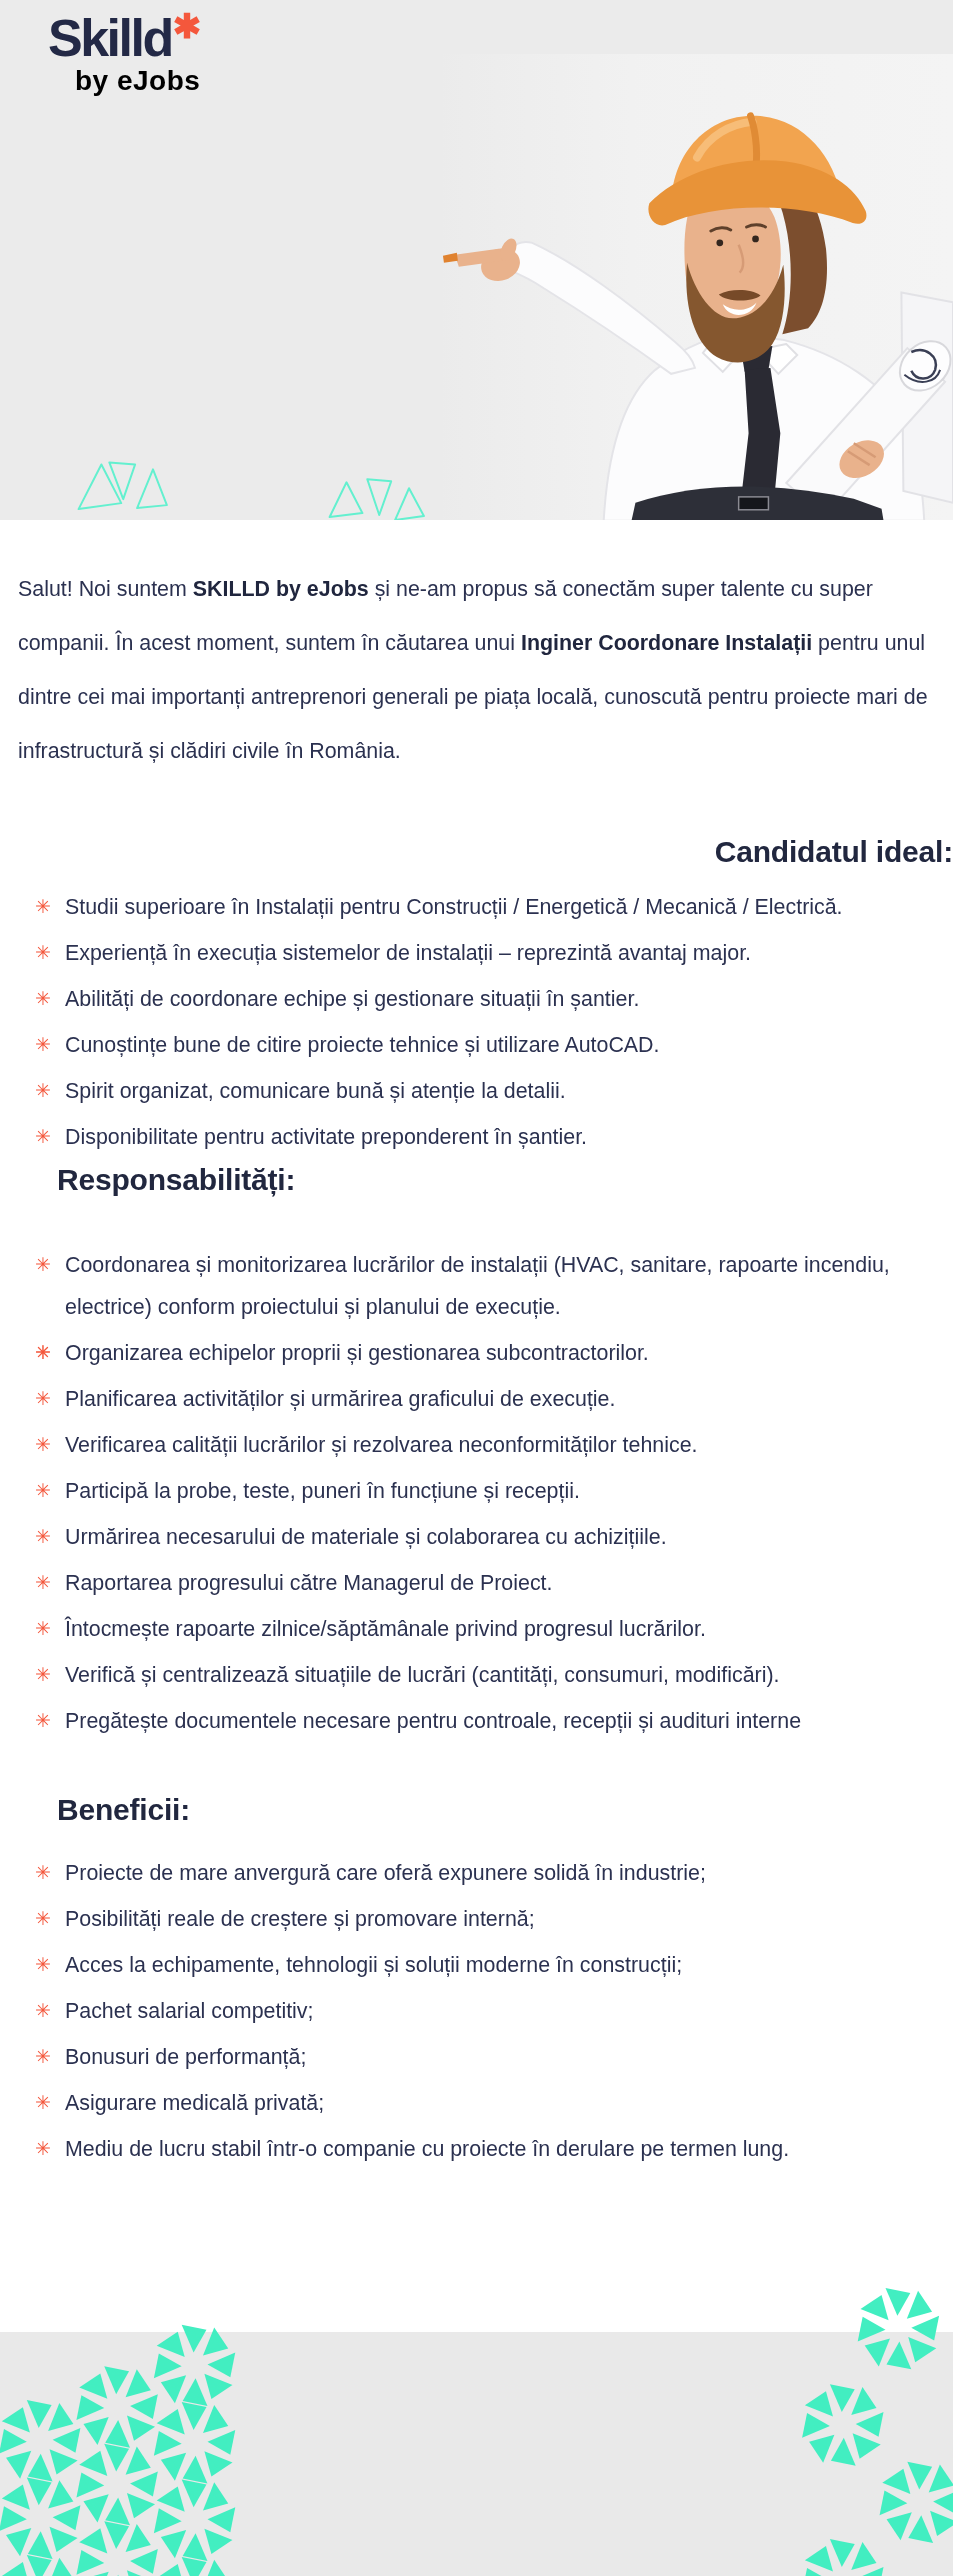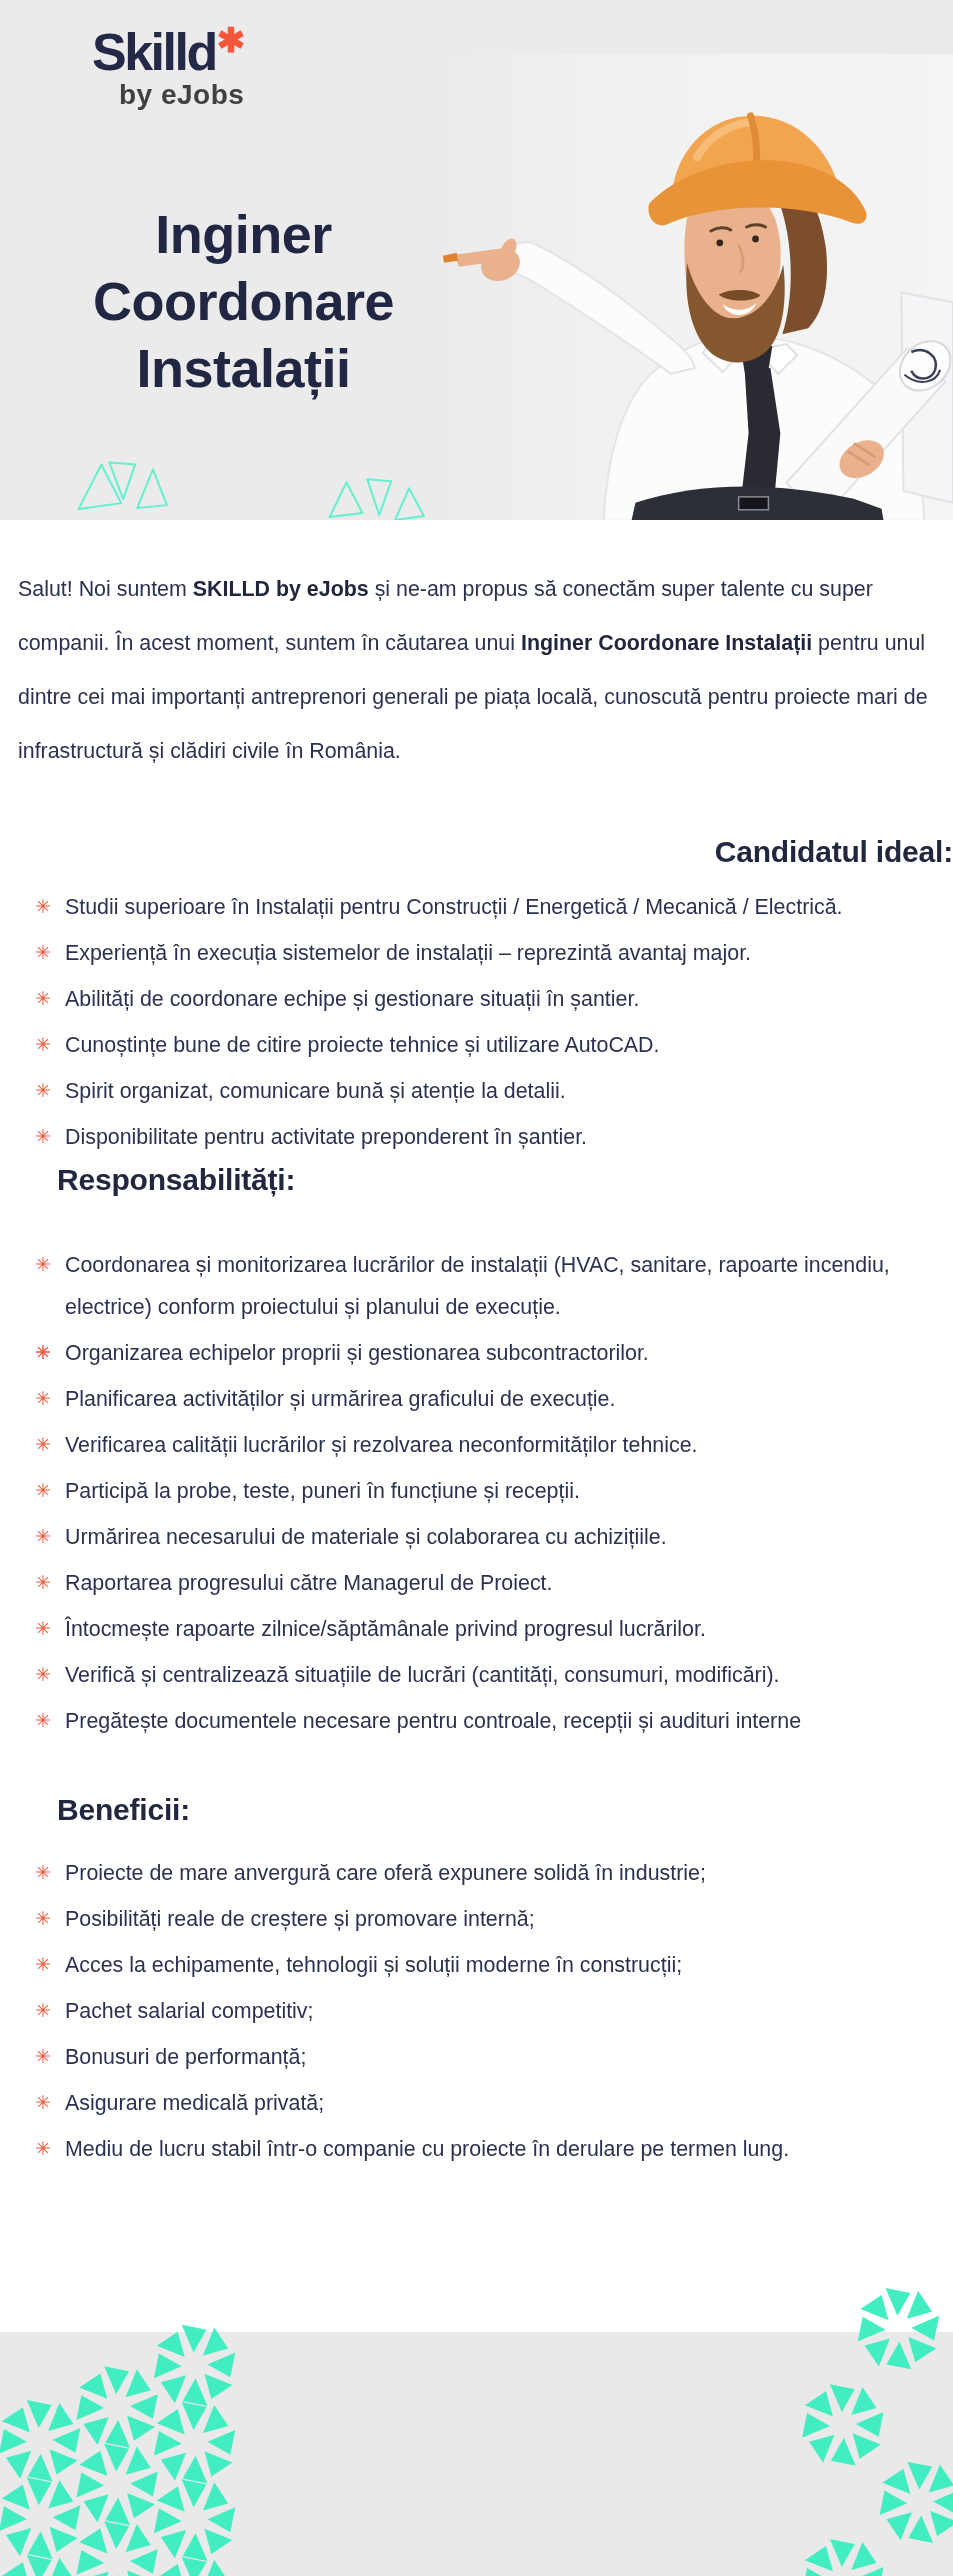--- a/index.html
+++ b/index.html
@@ -1,23 +1,23 @@
 <!DOCTYPE html>
 <html><head>
 <meta charset="utf-8">
 <style>
   html,body{margin:0;padding:0;background:#fff;}
   .page{position:relative;width:953px;height:2576px;overflow:hidden;background:#ffffff;
         font-family:"Liberation Sans",sans-serif;color:#2B3150;}
   
   .hero{position:relative;height:520px;background:#EBEBEB;overflow:hidden;}
-  .logo{position:absolute;left:48px;top:22px;z-index:3;margin-left:44px;}
+  .logo{position:absolute;left:48px;top:8px;z-index:3;}
   .logo-main{font-weight:700;font-size:52px;letter-spacing:-2.5px;color:#232946;line-height:1.1;}
   .logo-star{color:#F4573C;font-size:34px;vertical-align:18px;margin-left:1px;letter-spacing:0;}
-  .logo-byline{font-weight:700;font-size:28px;color:#404040;margin:-2px 0 0 27px;letter-spacing:0.5px;}
+  .logo-byline{font-weight:700;font-size:28px;color:#000000;margin:-2px 0 0 27px;letter-spacing:0.5px;}
   .hero-title{position:absolute;left:0;top:165px;width:487px;text-align:center;z-index:2;
               font-weight:700;font-size:54px;line-height:67px;color:#212743;letter-spacing:-0.5px;}
   .hero-decor{position:absolute;left:0;top:0;width:953px;height:520px;z-index:1;pointer-events:none;}
   .person{position:absolute;top:54px;right:0;width:516px;height:467px;z-index:0;pointer-events:none;}
   
   .intro{margin:42px 22px 0 18px;font-size:21.4px;line-height:54px;color:#2B3150;}
   .intro strong{color:#20263E;}
   .job-section h2{margin:0 0 0 57px;font-size:30px;line-height:36px;color:#21273F;letter-spacing:-0.2px;}
   .sec-1 h2{margin-top:56px;text-align:right;}
   .sec-2 h2{}
@@ -107,25 +107,20 @@
         <polygon points="370,483 394,485 382,519"></polygon>
         <polygon points="398,524 412,492 427,520"></polygon>
       </g>
     </svg>
 
     <div class="logo">
       <div class="logo-main"><span>Skilld</span><span class="logo-star">✱</span></div>
       <div class="logo-byline">by eJobs</div>
     </div>
 
-    <h1 class="hero-title">
-      <span>Inginer</span><br>
-      <span>Coordonare</span><br>
-      <span>Instalații</span>
-    </h1>
   </header>
 
   <main>
     <p class="intro"><span>Salut! Noi suntem </span><strong>SKILLD by eJobs</strong><span> și ne-am propus să conectăm super talente cu super companii. În acest moment, suntem în căutarea unui </span><strong>Inginer Coordonare Instalații</strong><span> pentru unul dintre cei mai importanți antreprenori generali pe piața locală, cunoscută pentru proiecte mari de infrastructură și clădiri civile în România.</span></p>
 
     <section class="job-section sec-1">
       <h2>Candidatul ideal:</h2>
       <ul>
           <li><span class="mark">✳</span><span>Studii superioare în Instalații pentru Construcții / Energetică / Mecanică / Electrică.</span></li>
           <li><span class="mark">✳</span><span>Experiență în execuția sistemelor de instalații – reprezintă avantaj major.</span></li>

